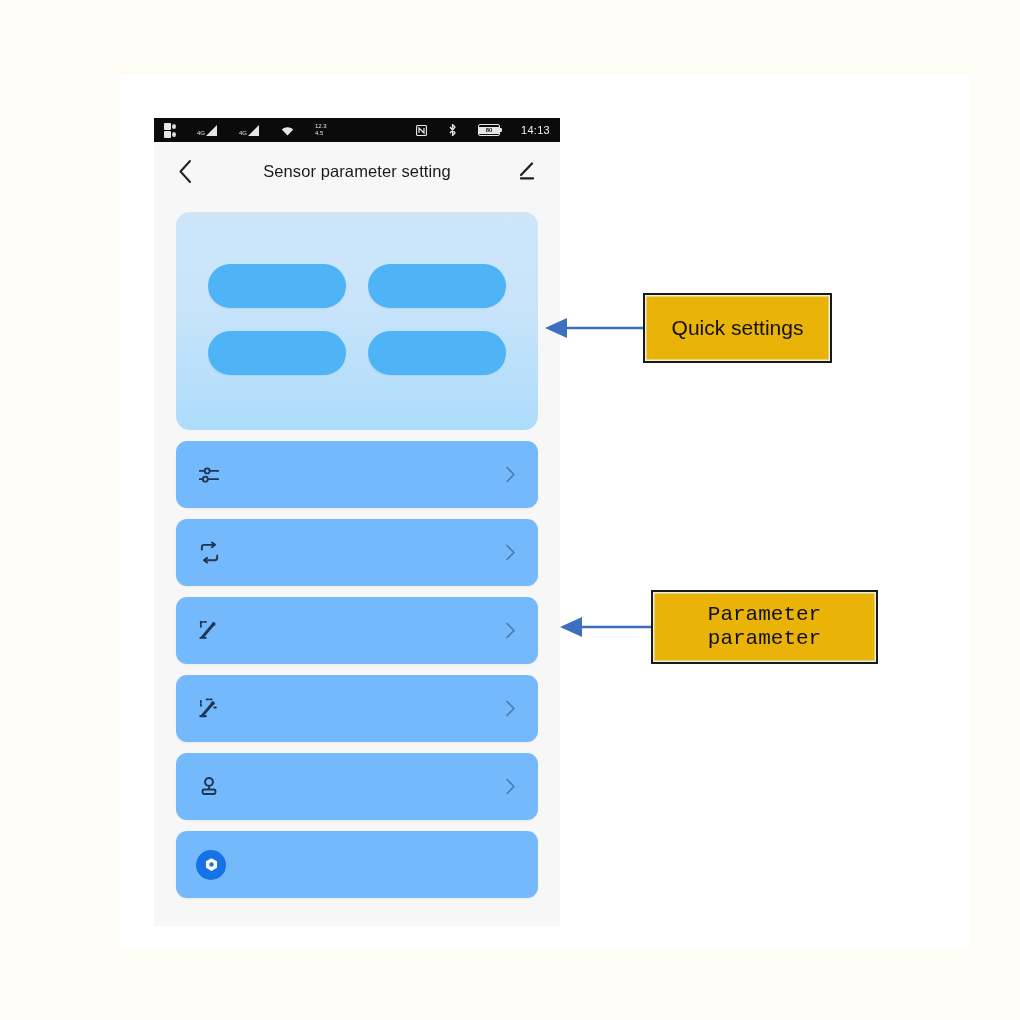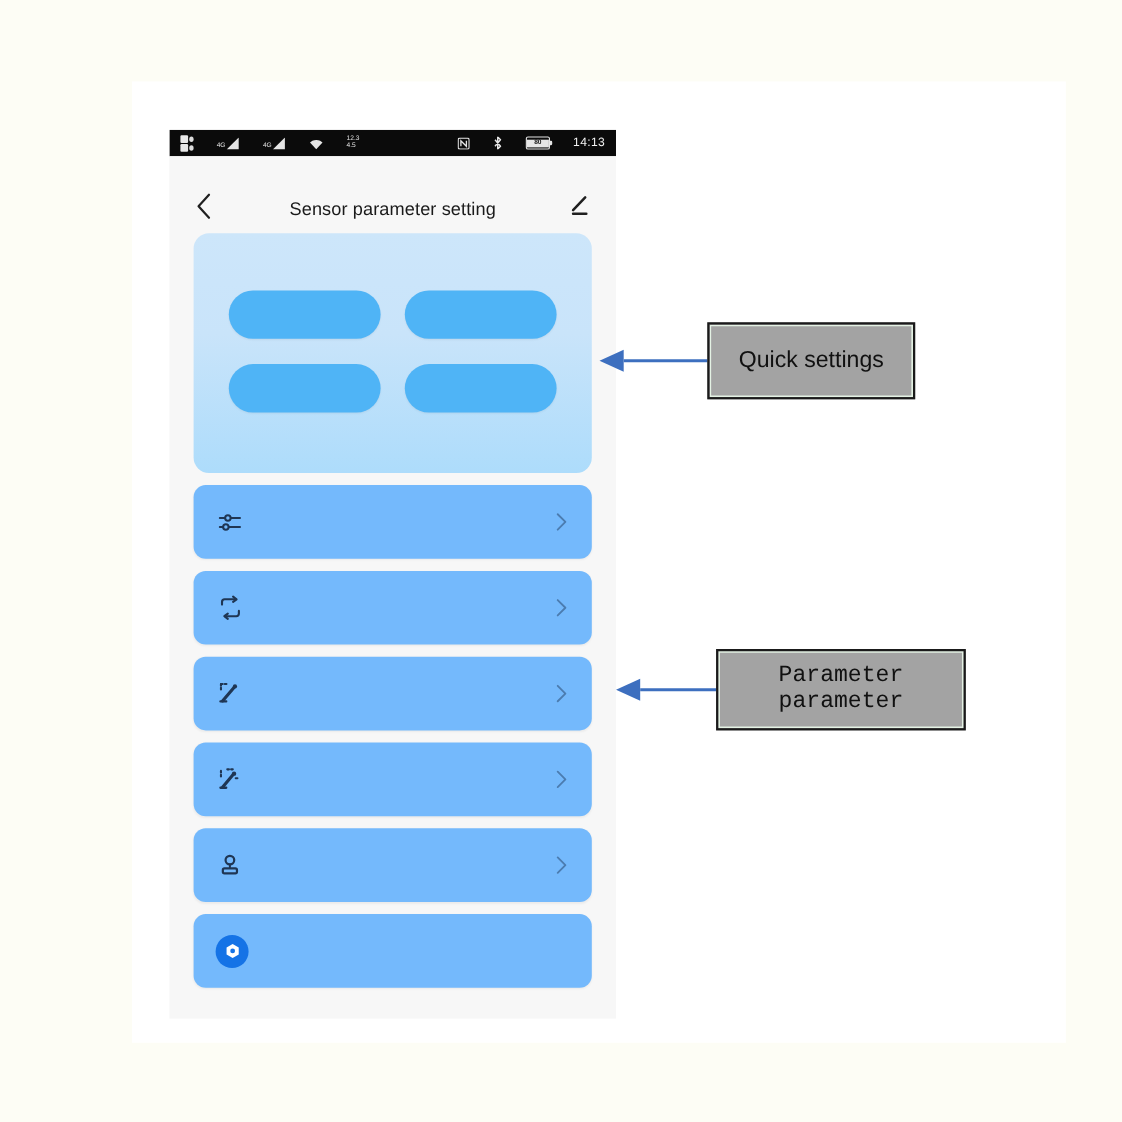--- a/index.html
+++ b/index.html
@@ -128,21 +128,21 @@
     text-align: center;
     line-height: 7px;
     font-weight: bold;
   }
 
   
   #app-header {
     height: 58px;
     background: #f7f7f7;
     display: flex;
-    align-items: flex-end;
+    align-items: center;
     padding: 0 18px;
     box-sizing: border-box;
   }
   #back-btn {
     width: 26px;
     height: 26px;
     display: flex;
     align-items: center;
     justify-content: center;
     cursor: pointer;
@@ -241,21 +241,21 @@
     border-radius: 50%;
     background: #1573e6;
     display: flex;
     align-items: center;
     justify-content: center;
   }
 
   
   .callout {
     position: absolute;
-    background: #a3a3a3;
+    background: #eab308;
     border: 2.5px solid #1a1a1a;
     box-sizing: border-box;
     display: flex;
     align-items: center;
     justify-content: center;
     text-align: center;
     color: #111;
     font-size: 21px;
     line-height: 1.15;
     box-shadow: inset 0 0 0 1.5px #e4f2e4;

